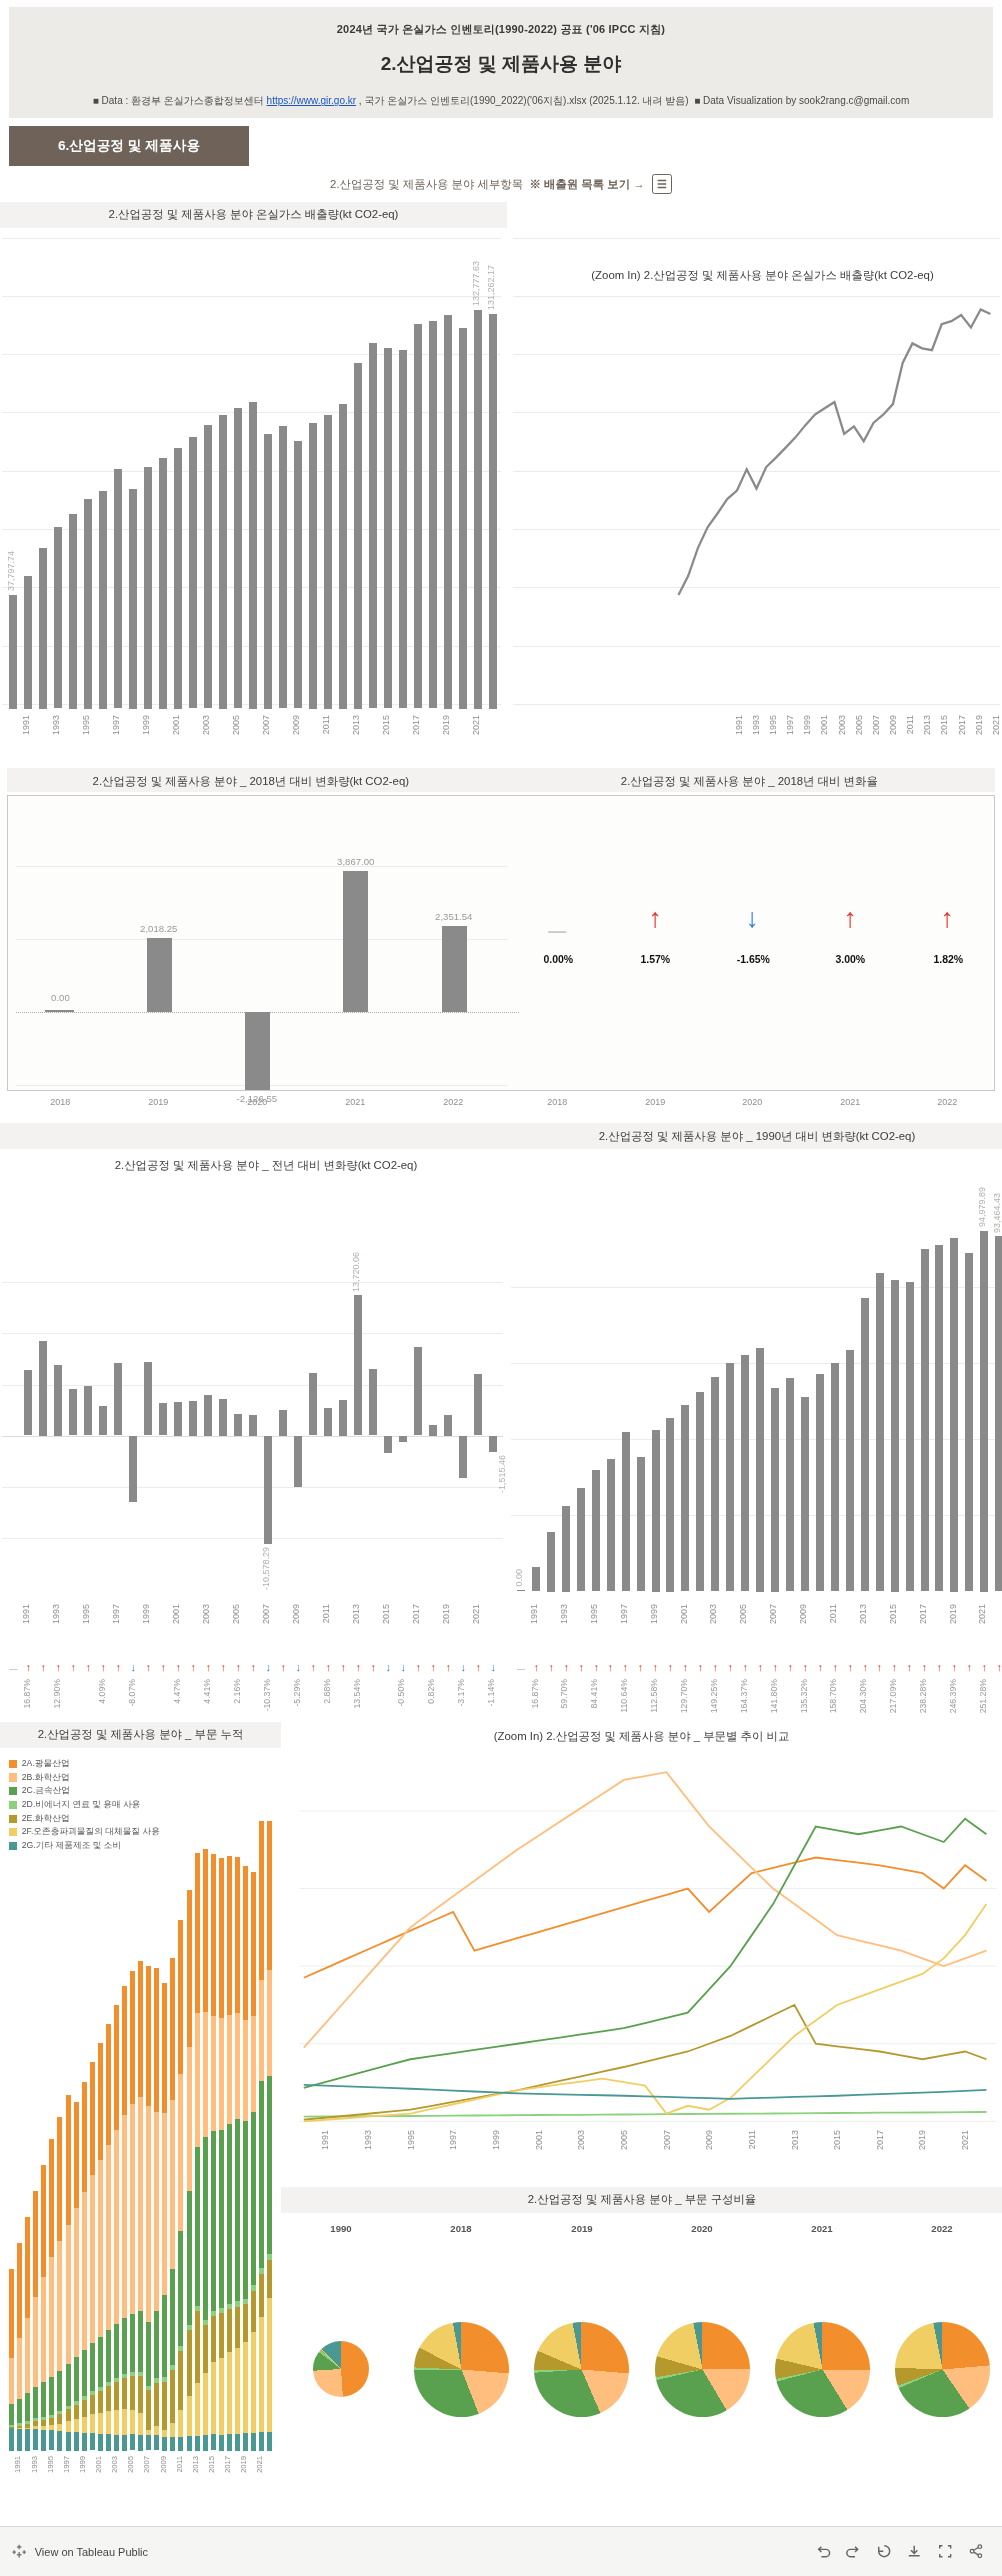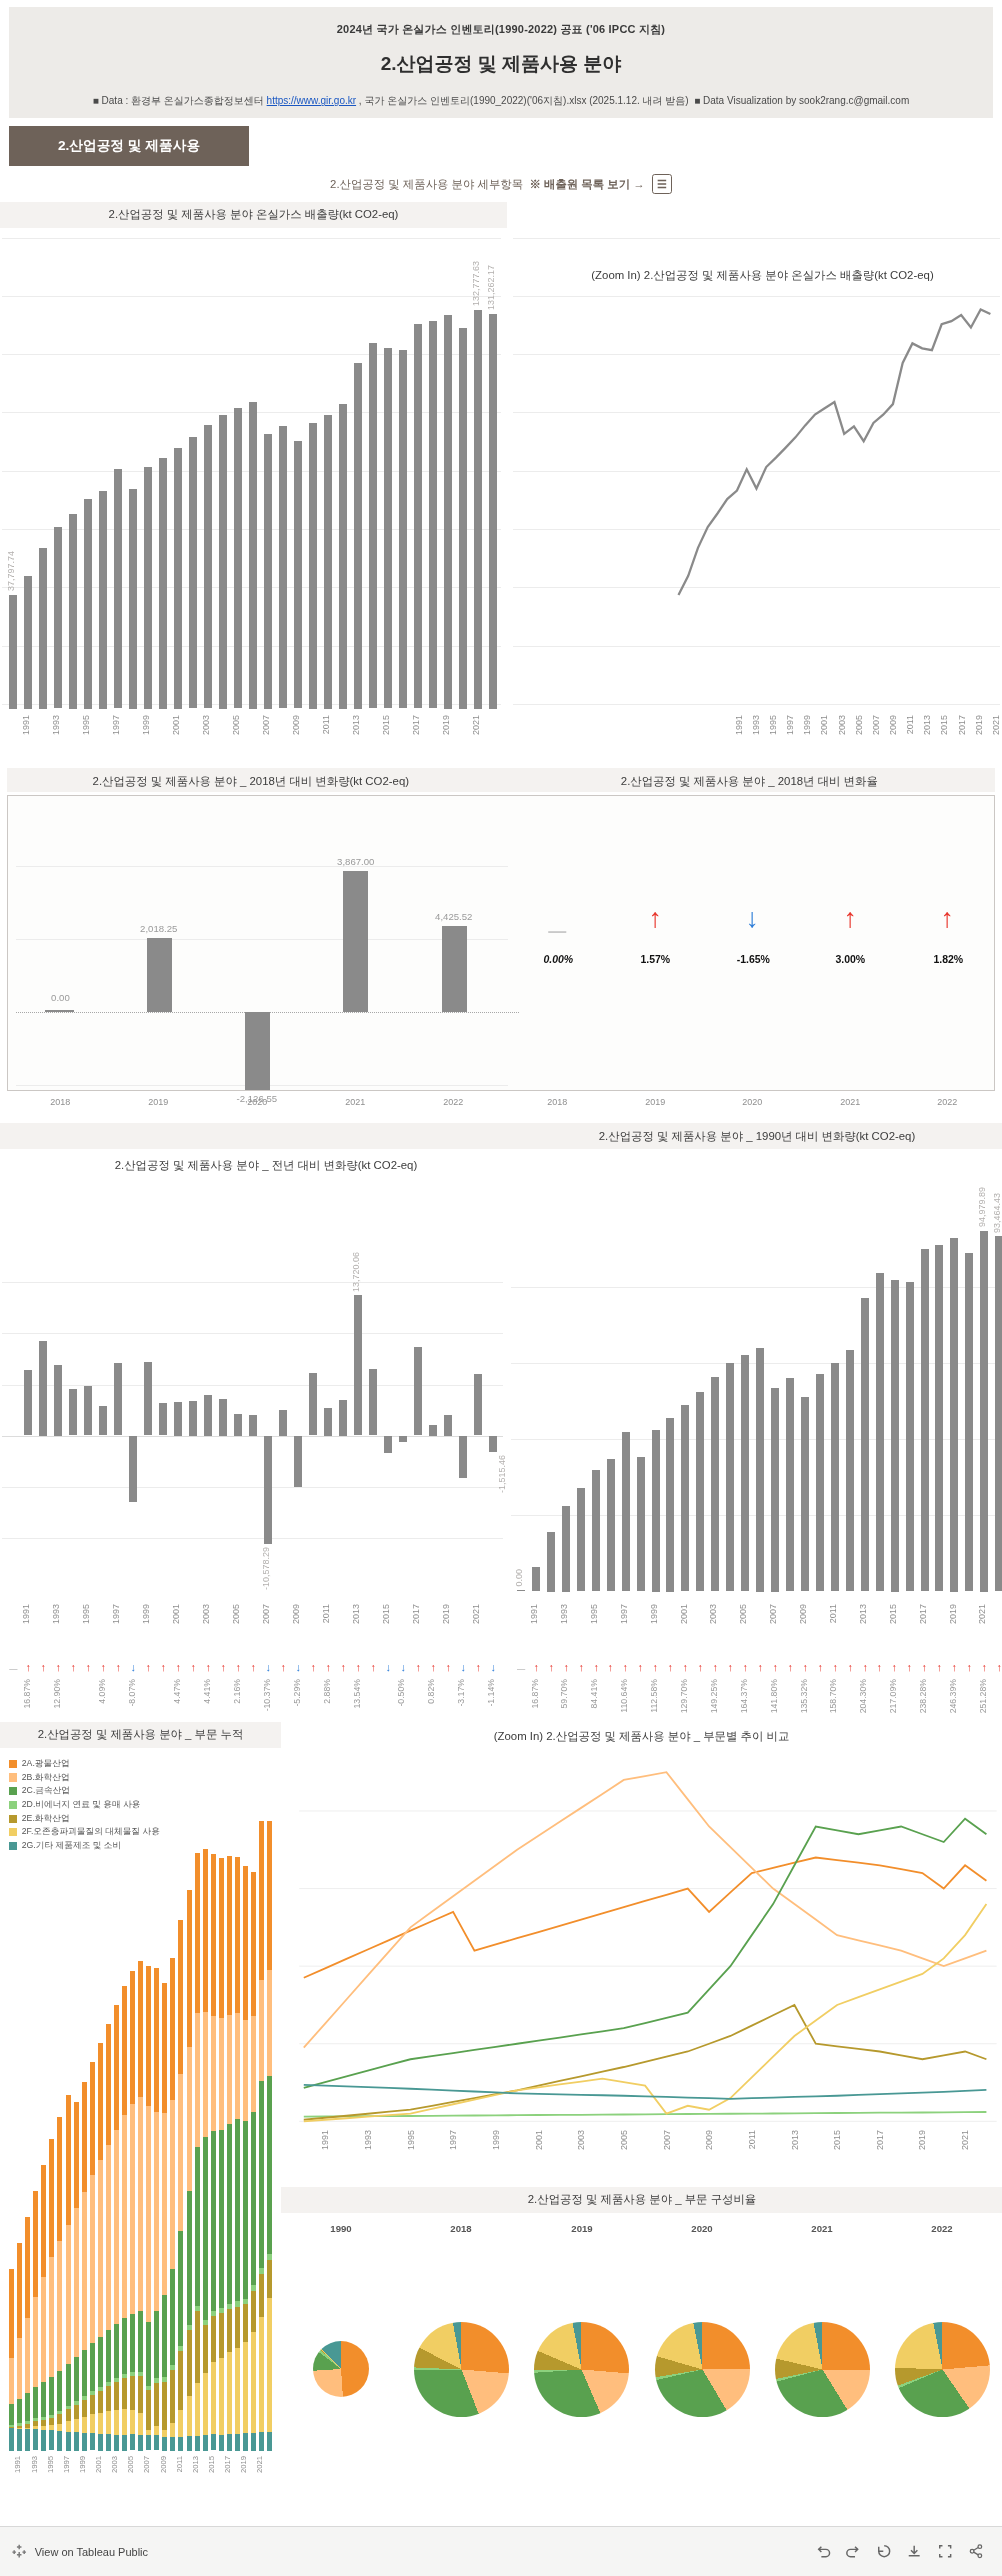--- a/index.html
+++ b/index.html
@@ -47,21 +47,21 @@
   <div class="abs hdr" style="left:9px;top:7.3px;width:984px;height:111px;">
     <div class="hdr-l1 abs" style="left:0;top:14.6px;width:984px;">2024년 국가 온실가스 인벤토리(1990-2022) 공표 ('06 IPCC 지침)</div>
     <div class="hdr-l2 abs" style="left:0;top:44px;width:984px;">2.산업공정 및 제품사용 분야</div>
     <div class="hdr-l3 abs" style="left:0;top:87px;width:984px;">
       <span>■ Data : 환경부 온실가스종합정보센터 </span><a href="#">https://www.gir.go.kr</a><span> , 국가 온실가스 인벤토리(1990_2022)('06지침).xlsx (2025.1.12. 내려 받음)</span>&nbsp;&nbsp;<span>■ Data Visualization by sook2rang.c@gmail.com</span>
     </div>
   </div>
 
   <div class="abs" style="left:0;top:126px;width:1002px;height:73px;">
     <div class="navhome abs" style="left:9px;top:0;width:240px;height:40px;">
-      <span>2.산업공정 및 제품사용</span>
+      <span>6.산업공정 및 제품사용</span>
     </div>
     <div class="subrow abs" style="left:182px;top:46px;width:638px;height:24px;">
       <span><span>2.산업공정 및 제품사용 분야 세부항목</span>&nbsp;&nbsp;<b>※ 배출원 목록 보기 →</b></span>
       <span class="listicon">☰</span>
     </div>
   </div>
 
   <div id="r1L" class="abs" style="left:0;top:202px;width:507px;height:563px;">
     <div class="strip abs" style="left:0;top:0;width:507px;height:25.5px;">
       <span class="ctitle">2.산업공정 및 제품사용 분야 온실가스 배출량(kt CO2-eq)</span>
@@ -175,24 +175,24 @@
         <div class="bar" style="left: 139px; top: 142px; width: 24.6px; height: 74px;"></div>
         <div class="r2lab" style="left: 114px; top: 127px; width: 73px;">2,018.25</div>
         <div class="hyear" style="left: 132px; top: 301px; width: 36px;">2019</div>
         <div class="bar" style="left: 237px; top: 216px; width: 24.6px; height: 78px;"></div>
         <div class="r2lab" style="left: 212px; top: 297px; width: 73px;">-2,126.55</div>
         <div class="hyear" style="left: 231px; top: 301px; width: 36px;">2020</div>
         <div class="bar" style="left: 335px; top: 75px; width: 24.6px; height: 141px;"></div>
         <div class="r2lab" style="left: 311px; top: 60px; width: 73px;">3,867.00</div>
         <div class="hyear" style="left: 329px; top: 301px; width: 36px;">2021</div>
         <div class="bar" style="left: 434px; top: 130px; width: 24.6px; height: 86px;"></div>
-        <div class="r2lab" style="left: 409px; top: 115px; width: 73px;">4,425.52</div>
+        <div class="r2lab" style="left: 409px; top: 115px; width: 73px;">2,351.54</div>
         <div class="hyear" style="left: 427px; top: 301px; width: 36px;">2022</div>
         <div class="arrow" style="left: 531px; top: 126px; width: 36px; font-size: 18px; color: rgb(201, 201, 201);">—</div>
-        <div class="r2pct" style="left: 518px; top: 157px; width: 64px; font-style: italic;">0.00%</div>
+        <div class="r2pct" style="left: 518px; top: 157px; width: 64px;">0.00%</div>
         <div class="hyear" style="left: 531px; top: 301px; width: 36px;">2018</div>
         <div class="arrow" style="left: 629px; top: 109px; width: 36px; font-size: 27px; color: rgb(232, 54, 45);">↑</div>
         <div class="r2pct" style="left: 615px; top: 157px; width: 64px;">1.57%</div>
         <div class="hyear" style="left: 629px; top: 301px; width: 36px;">2019</div>
         <div class="arrow" style="left: 726px; top: 109px; width: 36px; font-size: 27px; color: rgb(47, 126, 216);">↓</div>
         <div class="r2pct" style="left: 713px; top: 157px; width: 64px;">-1.65%</div>
         <div class="hyear" style="left: 726px; top: 301px; width: 36px;">2020</div>
         <div class="arrow" style="left: 824px; top: 109px; width: 36px; font-size: 27px; color: rgb(232, 54, 45);">↑</div>
         <div class="r2pct" style="left: 810px; top: 157px; width: 64px;">3.00%</div>
         <div class="hyear" style="left: 824px; top: 301px; width: 36px;">2021</div>

